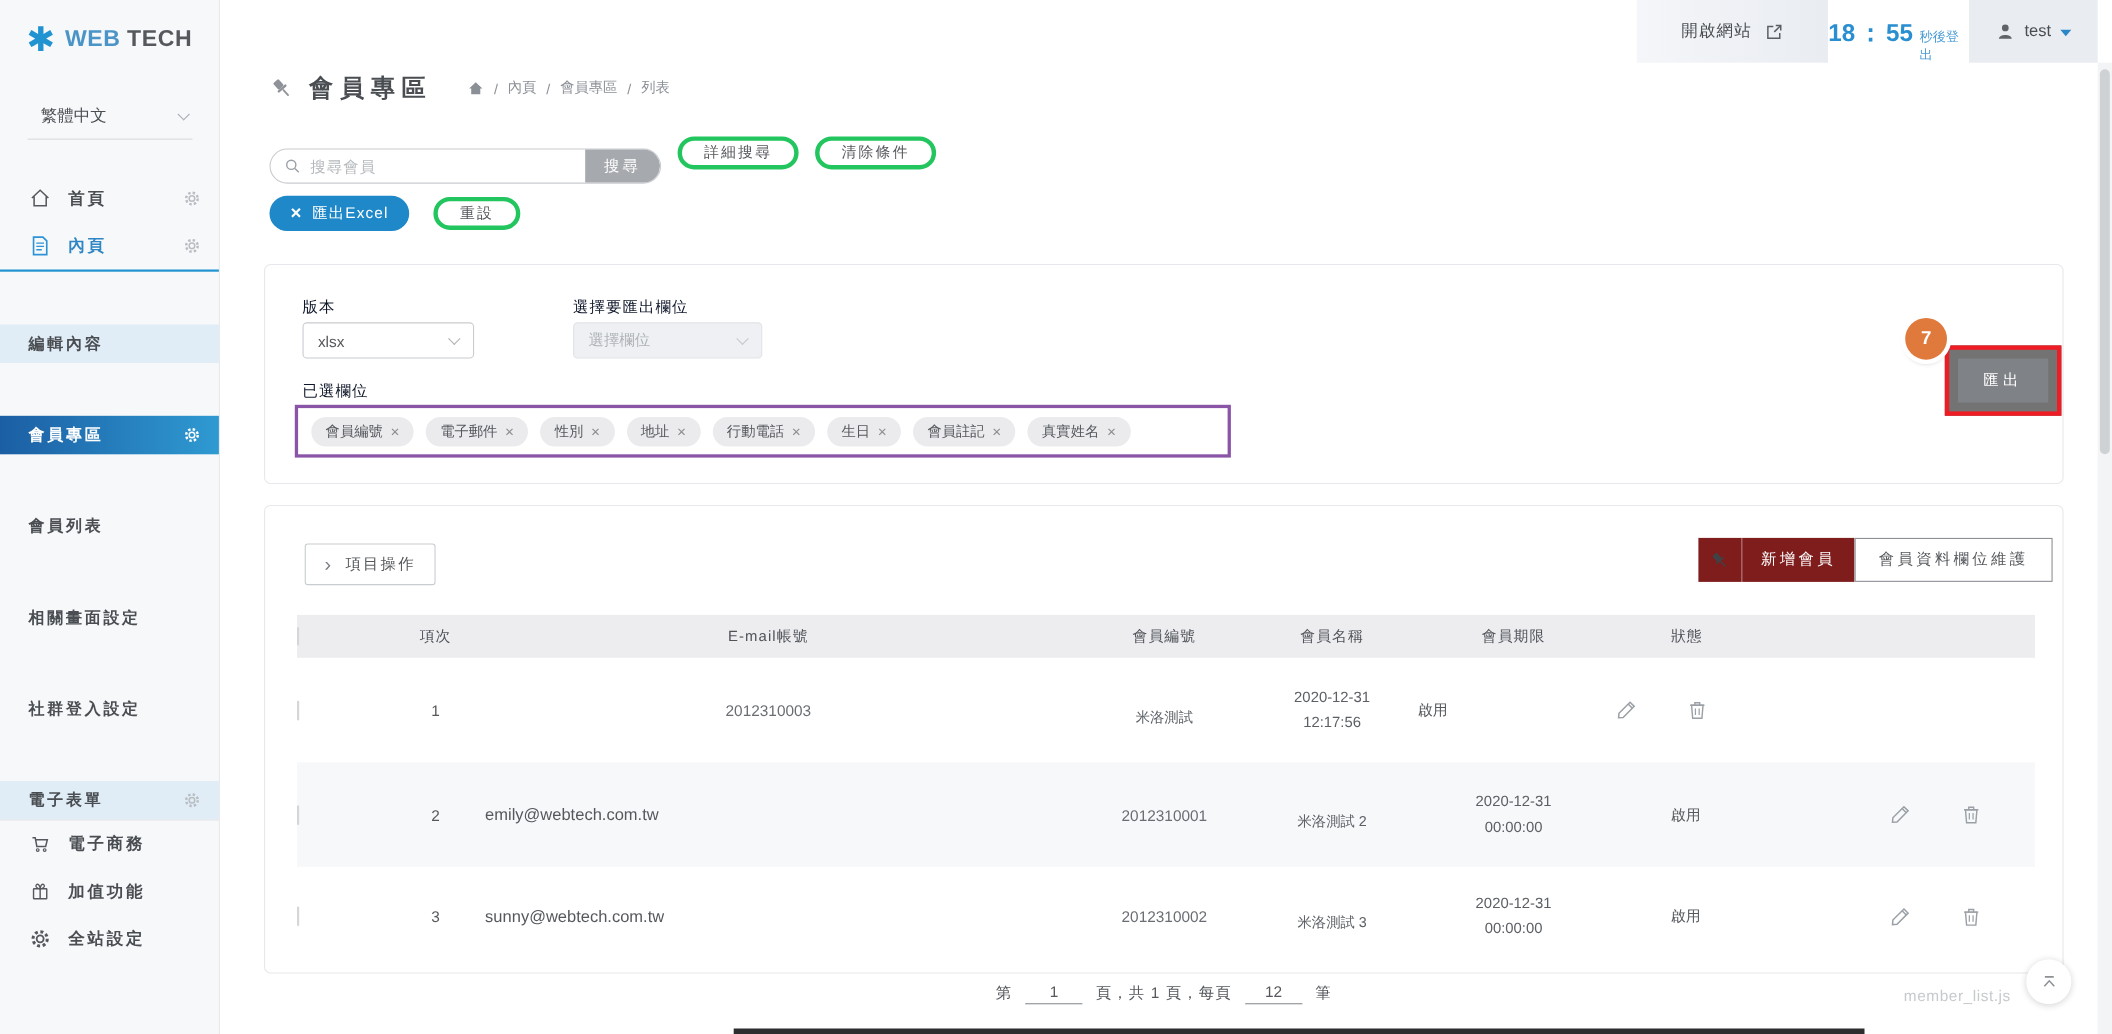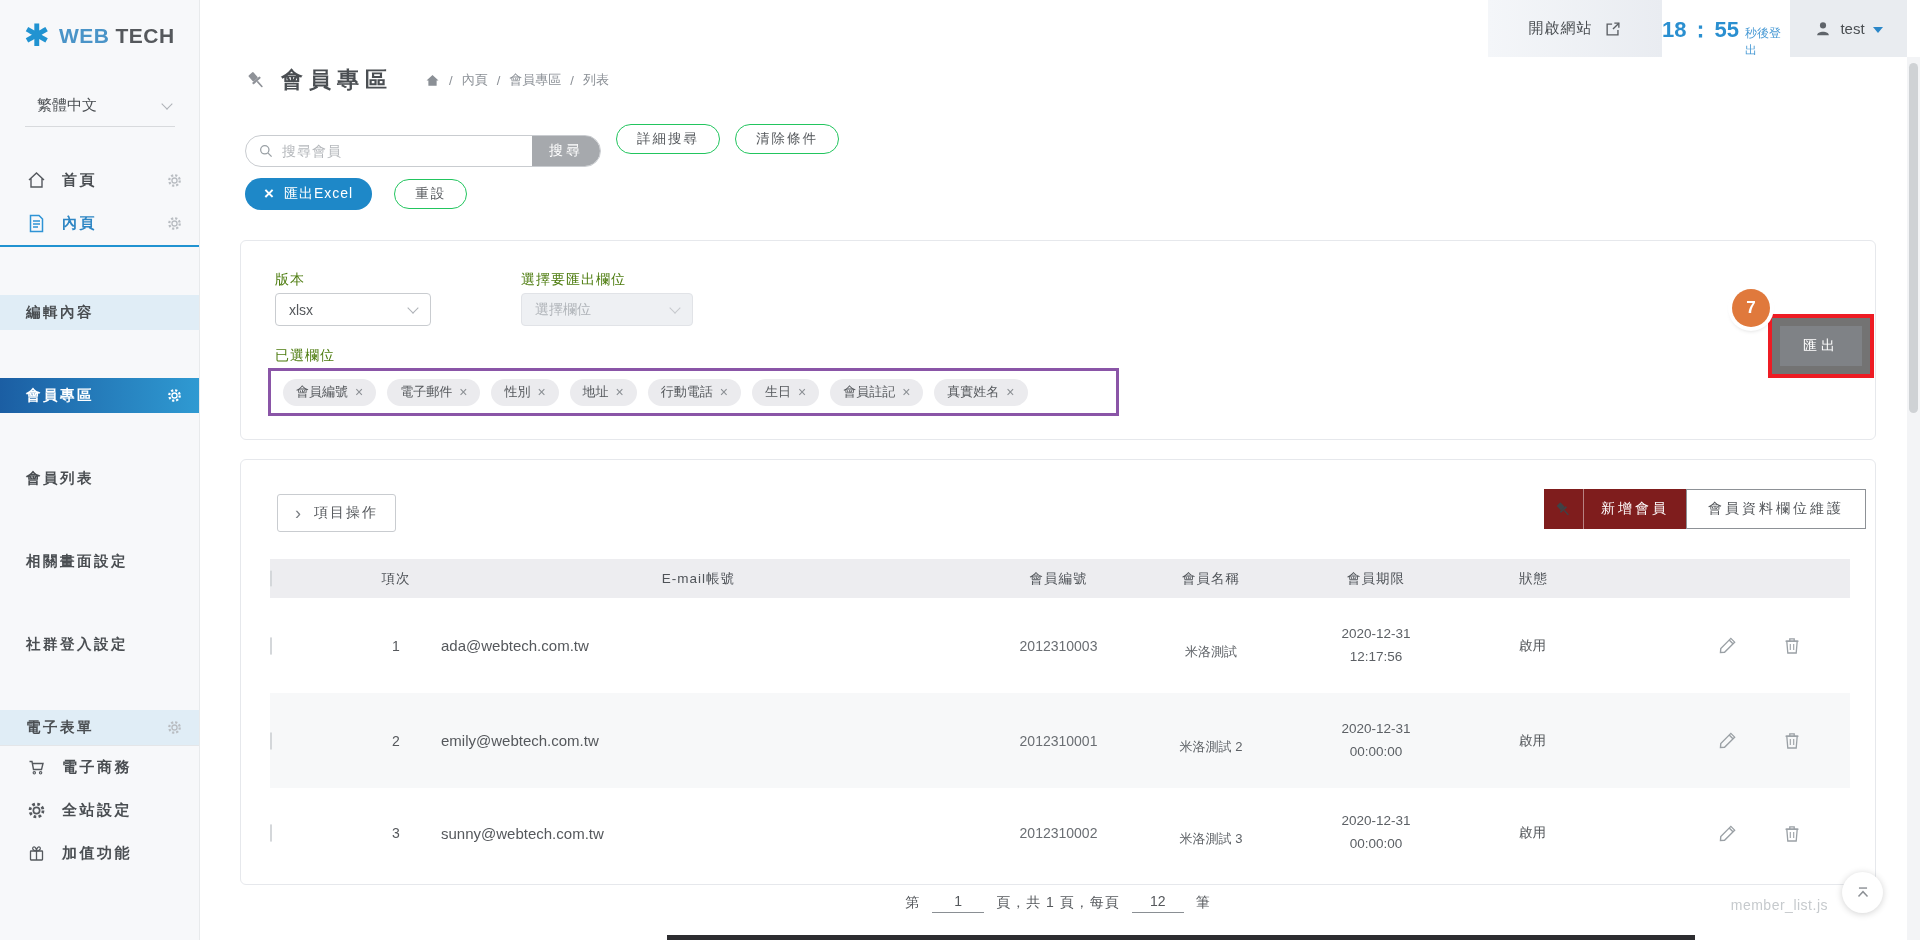--- a/index.html
+++ b/index.html
@@ -59,37 +59,37 @@
   .search-row { position:absolute; left:245px; top:111px; display:flex;
     gap:15px; align-items:center; }
   .search-box { width:356px; height:32px; border:1px solid #c9ccd0; border-radius:16px;
     display:flex; align-items:center; background:#fff; overflow:hidden; padding-left:12px;margin-top:24px; }
   .search-box input { border:none; outline:none; flex:1; font-size:14px;
     color:#555; padding-left:8px; background:transparent; }
   .search-box input::placeholder { color:#b5b8bc; letter-spacing:1px; }
   .search-btn { width:68px; height:32px; background:#a6a9ad; color:#fff; border:none;
     font-size:14px; letter-spacing:3px; border-radius:0 16px 16px 0; cursor:pointer;
     font-family:inherit; }
-  .pill-btn { height:30px; border:1px solid #22c55e; border-radius:16px; background:#fff;
+  .pill-btn { height:30px; border:4px solid #22c55e; border-radius:16px; background:#fff;
     color:#55585c; font-size:13.5px; letter-spacing:2px; padding:0 20px;
     display:flex; align-items:center; cursor:pointer; font-family:inherit; }
   .action-row { position:absolute; left:245px; top:178px; display:flex;
     gap:22px; align-items:center; }
   .btn-export-excel { height:32px; background:#1e88c8; border:none; color:#fff;
     border-radius:17px; padding:0 19px; display:flex; align-items:center; gap:9px;
     font-size:14px; letter-spacing:1px; cursor:pointer; font-family:inherit; }
   .btn-export-excel .x { font-size:17px; font-weight:bold; }
 
   
   .card { position:absolute; background:#fff; border:1px solid #e6e8ec;
     border-radius:6px; }
   #export-card { left:240px; top:240px; width:1636px; height:200px; }
   #table-card  { left:240px; top:459px; width:1636px; height:426px; }
 
-  .fld-label { position:absolute; font-size:14px; color:#4d7c0f; letter-spacing:1px; }
+  .fld-label { position:absolute; font-size:14px; color:#0f172a; letter-spacing:1px; }
   .select { position:absolute; height:33px; border:1px solid #c9ccd0; border-radius:4px;
     background:#fff; display:flex; align-items:center; justify-content:space-between;
     padding:0 13px; font-size:14px; color:#55585c; cursor:pointer; }
   .select.disabled { background:#eef0f3; border-color:#e1e3e7; color:#b0b4b9; cursor:default; }
 
   .tag-box { position:absolute; left:27px; top:127px; width:851px; height:48px;
     border:3px solid var(--purple,#8a55a7); display:flex; align-items:center;
     gap:11px; padding:0 12px; background:#fff; }
   .tag { background:#ebebee; border-radius:14px; height:27px; padding:0 13px;
     font-size:13px; color:#55585c; display:flex; align-items:center; gap:7px;
@@ -238,33 +238,33 @@
 
     <div class="nav-item">
       <svg class="ni-icon" viewBox="0 0 21 21">
           <path d="M3.5 4.5 H6 L7.5 12.5 H15.5 L17 6.5 H6.4" fill="none" stroke="#55595e" stroke-width="1.4"></path>
           <circle cx="8.3" cy="15.8" r="1.2" fill="none" stroke="#55595e" stroke-width="1.1"></circle>
           <circle cx="14.6" cy="15.8" r="1.2" fill="none" stroke="#55595e" stroke-width="1.1"></circle>
         </svg>
       <span>電子商務</span>
     </div>
     <div class="nav-item">
-      <svg class="ni-icon" viewBox="0 0 20 20">
-          <circle cx="10" cy="10" r="6.2" fill="none" stroke="#55595e" stroke-width="2.6" stroke-dasharray="2.6 2.27"></circle>
-          <circle cx="10" cy="10" r="3" fill="none" stroke="#55595e" stroke-width="1.6"></circle>
-        </svg>
-      <span>全站設定</span>
-    </div>
-    <div class="nav-item">
       <svg class="ni-icon" viewBox="0 0 21 21">
           <rect x="4.5" y="8" width="12" height="9" rx="0.5" fill="none" stroke="#55595e" stroke-width="1.3"></rect>
           <line x1="10.5" y1="8" x2="10.5" y2="17" stroke="#55595e" stroke-width="1.3"></line>
           <path d="M10.5 8 C7 8 5.6 5 7.6 4 C9.4 3.2 10.5 6.5 10.5 8 C10.5 6.5 11.6 3.2 13.4 4 C15.4 5 14 8 10.5 8 Z" fill="none" stroke="#55595e" stroke-width="1.2"></path>
         </svg>
       <span>加值功能</span>
+    </div>
+    <div class="nav-item">
+      <svg class="ni-icon" viewBox="0 0 20 20">
+          <circle cx="10" cy="10" r="6.2" fill="none" stroke="#55595e" stroke-width="2.6" stroke-dasharray="2.6 2.27"></circle>
+          <circle cx="10" cy="10" r="3" fill="none" stroke="#55595e" stroke-width="1.6"></circle>
+        </svg>
+      <span>全站設定</span>
     </div>
   </nav>
 </aside>
 
 <div class="tb-right">
   <div class="tb-open">
     <span>開啟網站</span>
     <svg width="18" height="18" viewBox="0 0 20 20">
         <path d="M9 4.5 H3.5 V16.5 H15.5 V11" fill="none" stroke="#5a5e63" stroke-width="1.5"></path>
         <path d="M11.5 3.5 H16.5 V8.5" fill="none" stroke="#5a5e63" stroke-width="1.5"></path>
@@ -414,21 +414,20 @@
     <span class="c-center">會員編號</span>
     <span class="c-center">會員名稱</span>
     <span class="c-center">會員期限</span>
     <span class="c-status">狀態</span>
     <span></span>
   </div>
 
   <div class="trow tgrid r1">
     <span><span class="checkbox"></span></span>
     <span class="c-center">1</span>
-    <span class="cell-email">ada@webtech.com.tw</span>
     <span class="c-center cell-id">2012310003</span>
     <span class="c-center cell-name">米洛測試</span>
     <span class="c-center cell-exp">
         <div>2020-12-31</div>
         <div>12:17:56</div>
       </span>
     <span class="c-status">啟用</span>
     <span class="cell-icons">
       <button class="icon-btn">
           <svg width="21" height="21" viewBox="0 0 20 20">

